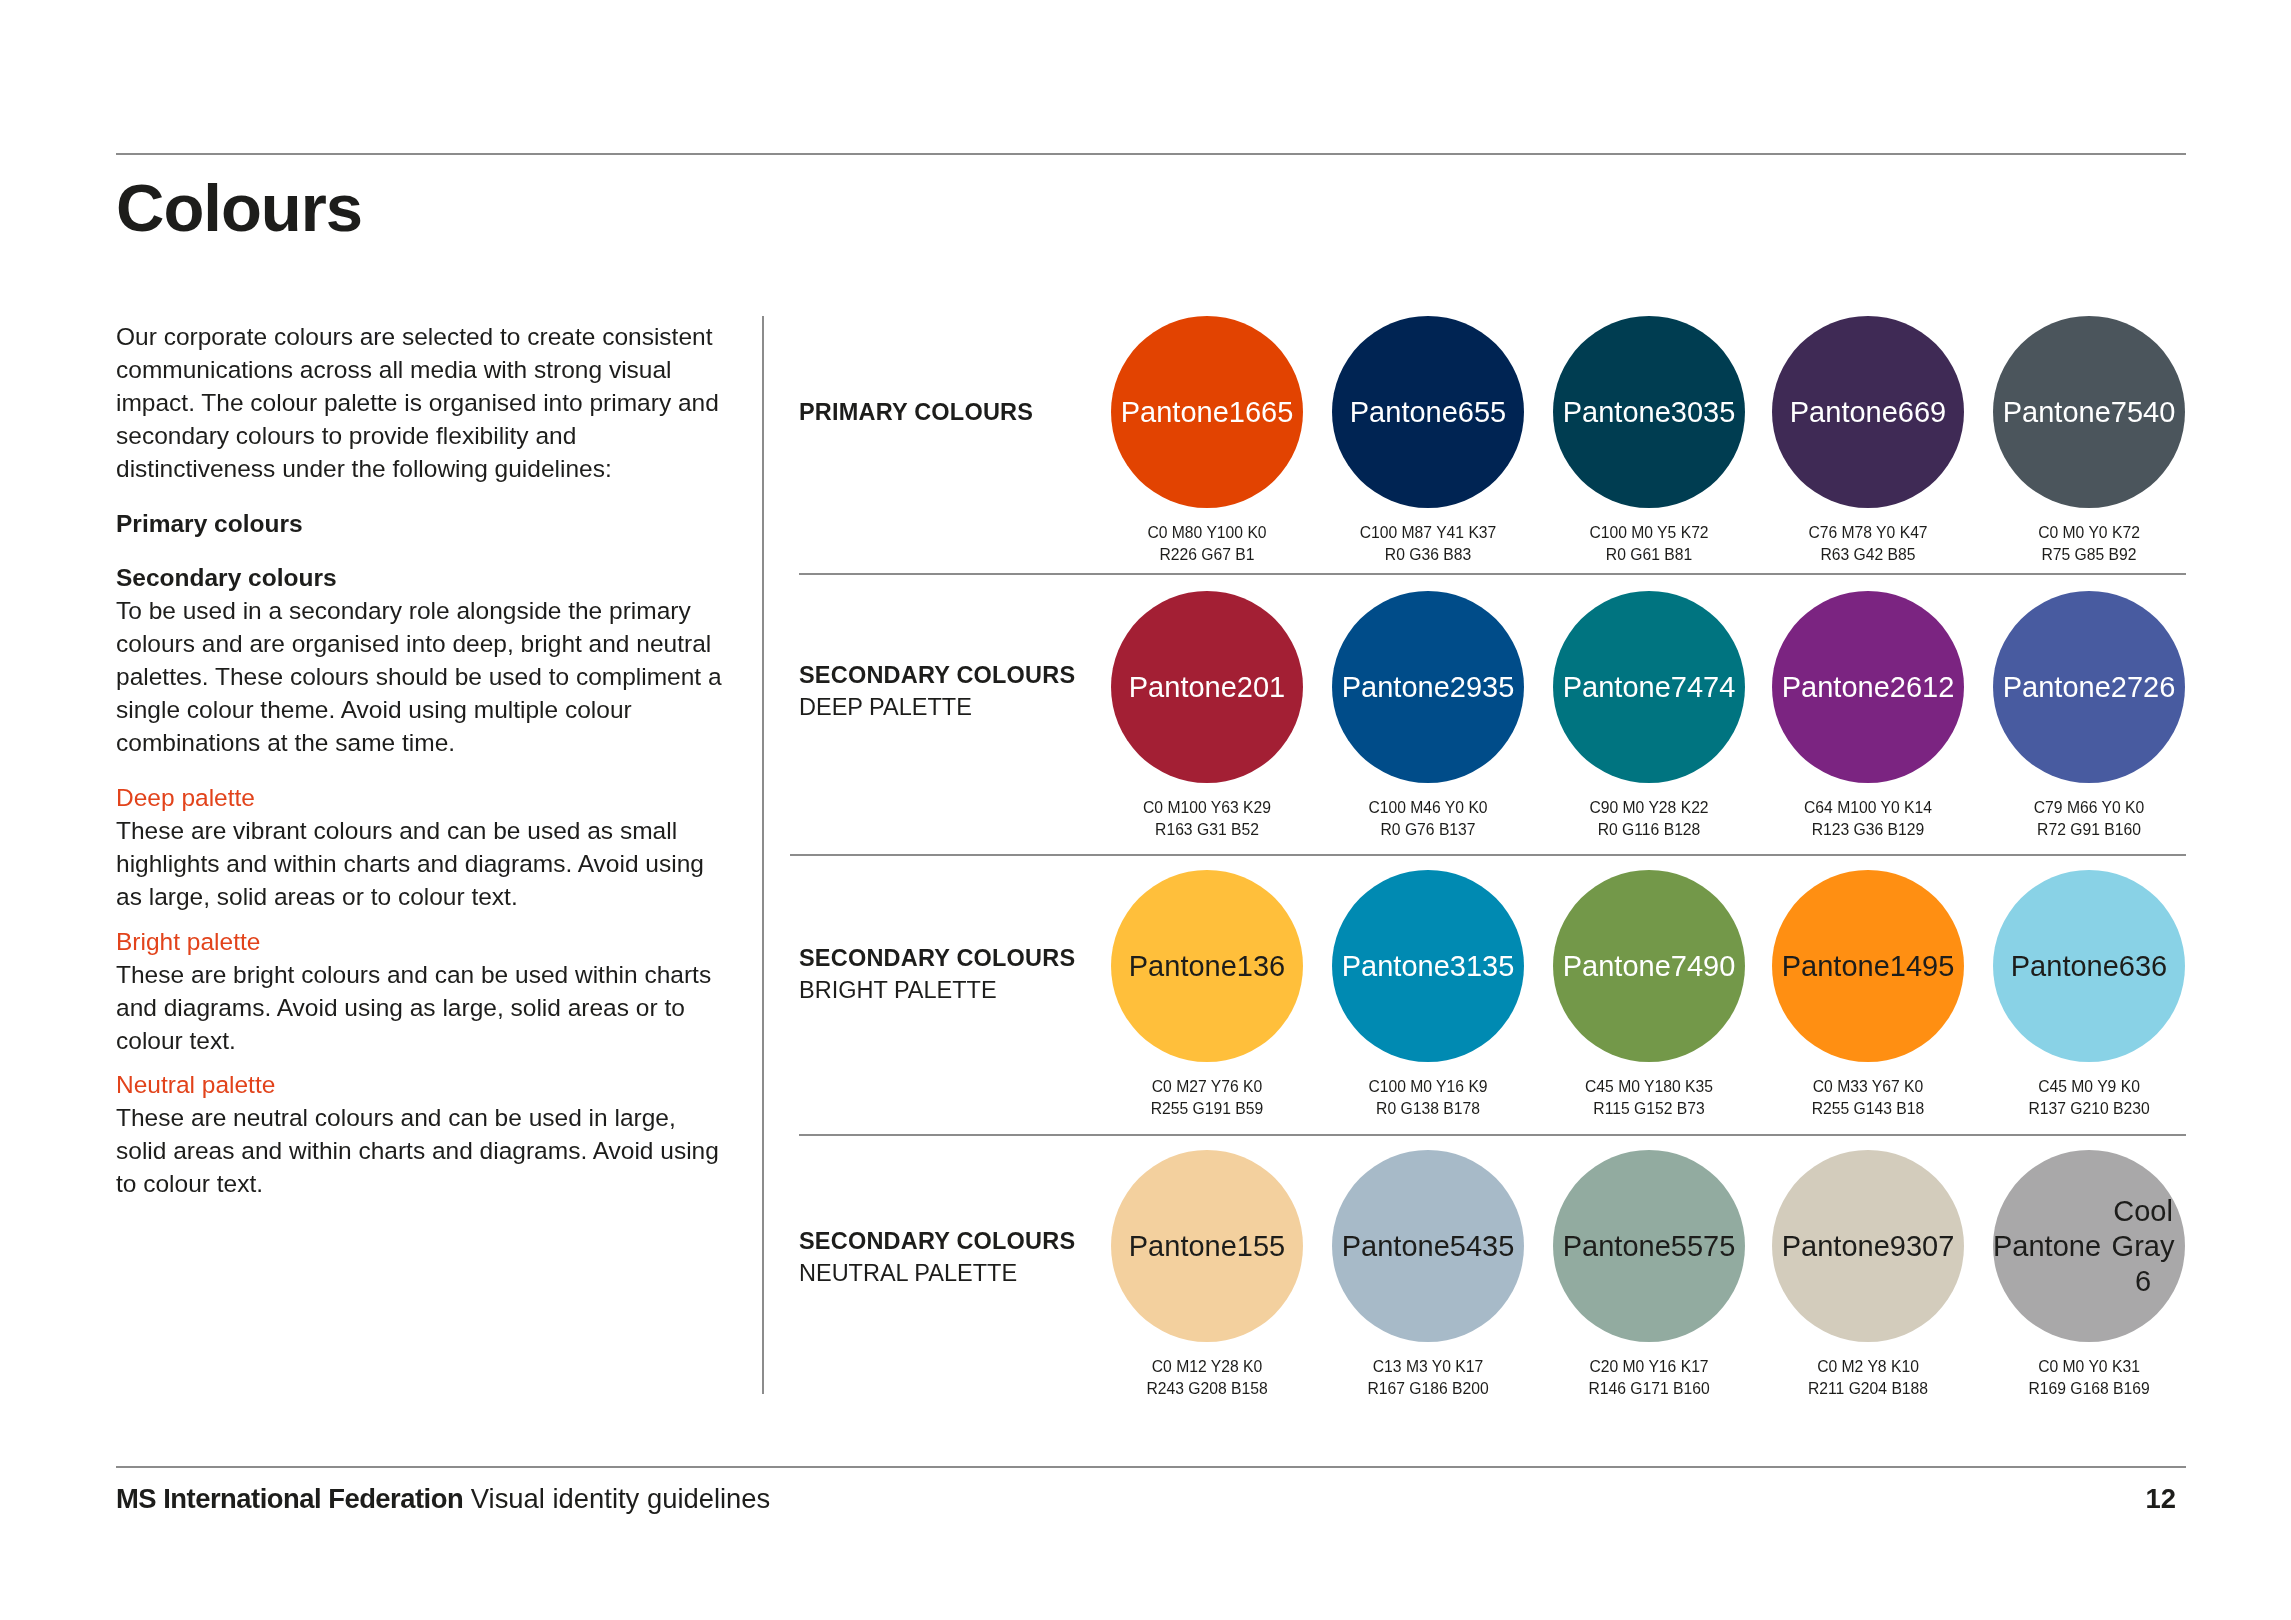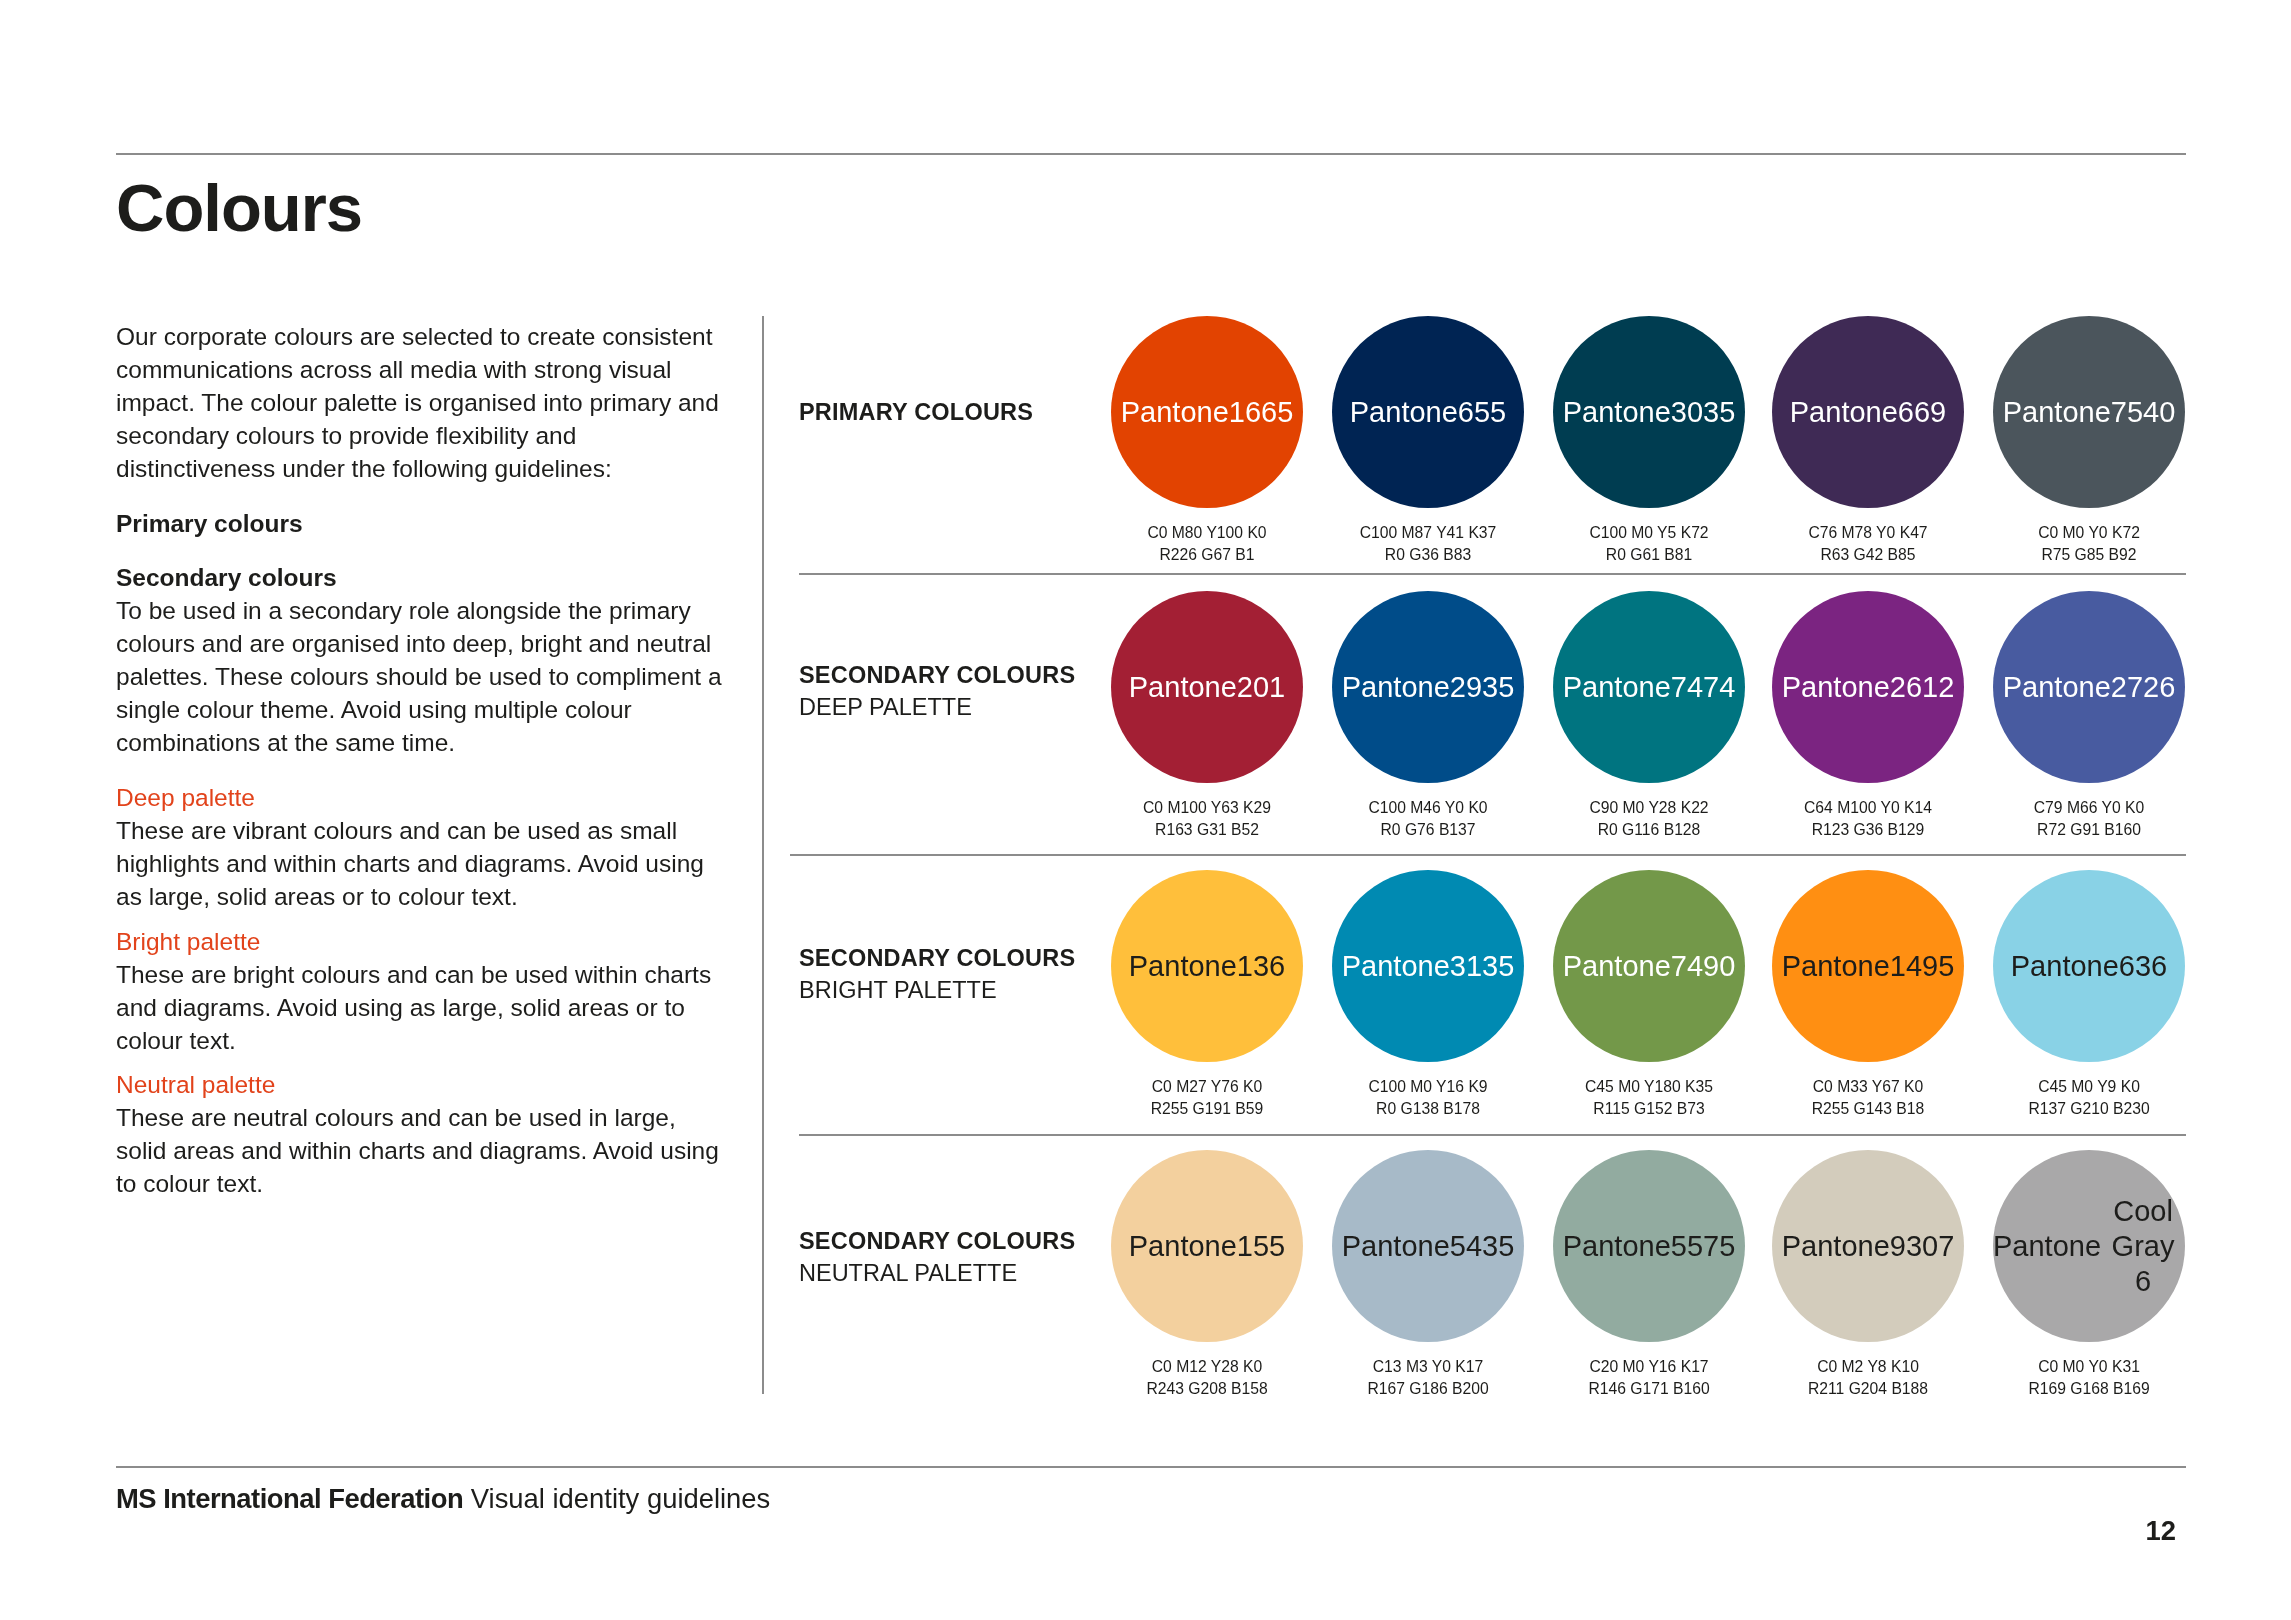--- a/index.html
+++ b/index.html
@@ -18,21 +18,21 @@
   .section-label .b { font-weight:bold; display:block; letter-spacing:0.2px; }
   .section-label .n { display:block; }
   .swatch { position:absolute; width:192px; }
   .circle { width:192px; height:192px; border-radius:50%; display:flex; 
             align-items:center; justify-content:center; font-size:29px; line-height:35px;
             text-align:center; }
   .specs { position:absolute; top:206px; left:0; width:192px; text-align:center;
            font-size:15.7px; line-height:21.6px; color:#1d1d1b; white-space:nowrap; }
   .footer { position:absolute; left:116px; top:1483px; font-size:27.4px;text-align:right; }
   .footer .org { font-weight:bold; letter-spacing:-0.5px; }
-  .page-num { position:absolute; right:116px; top:1483px; font-size:27.4px; font-weight:bold;margin-top:32px; }
+  .page-num { position:absolute; right:116px; top:1483px; font-size:27.4px; font-weight:bold; }
 </style>
 </head>
 <body>
 
 <div class="rule" style="left:116px; top:153px; width:2070px;"></div>
 
 <h1 class="title">Colours</h1>
 
 <div class="intro">
   <p>Our corporate colours are selected to create consistent communications across all media with strong visual impact. The colour palette is organised into primary and secondary colours to provide flexibility and distinctiveness under the following guidelines:</p>

